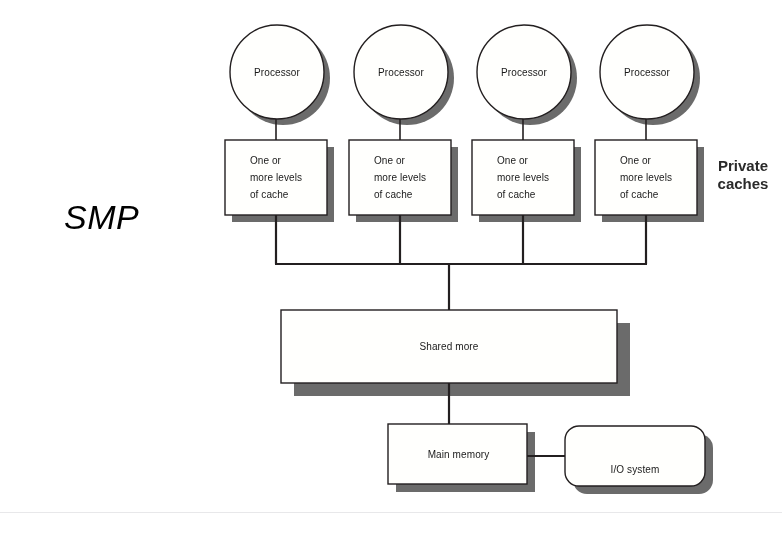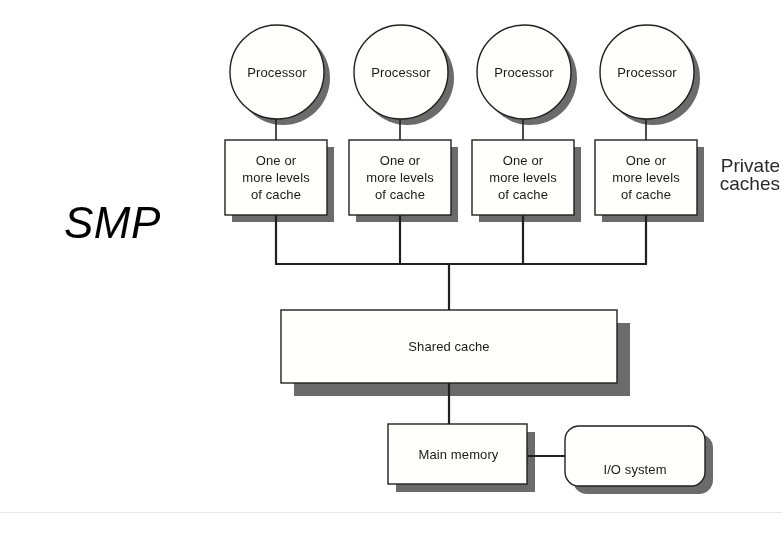--- a/index.html
+++ b/index.html
@@ -22,49 +22,50 @@
     top: 0;
     left: 0;
     width: 782px;
     height: 539px;
   }
   .node-text {
     position: absolute;
     display: flex;
     align-items: center;
     justify-content: center;
-    text-align: center;
+    text-align: left;
     color: #1a1a1a;
-    font-size: 13px;
+    font-size: 10px;
     line-height: 17px;
     letter-spacing: 0.1px;
     pointer-events: none;
     white-space: pre-line;
   }
   .title-smp {
     position: absolute;
     left: 64px;
     top: 198px;
     width: 150px;
-    font-size: 44px;
+    font-size: 34px;
     font-style: italic;
     color: #000000;
     letter-spacing: 0.5px;
     font-family: "Liberation Sans", sans-serif;
   }
   .side-label {
     position: absolute;
     left: 706px;
     top: 157px;
     width: 74px;
-    text-align: right;
-    font-size: 19px;
+    text-align: center;
+    font-size: 15px;
     line-height: 18px;
     color: #2a2a2a;
     white-space: pre-line;
+    font-weight: bold;
   }
 </style>
 </head>
 <body>
 
 <div id="canvas">
 
   <svg class="layer" viewBox="0 0 782 539">
 
     <g fill="#6b6b6b">
@@ -148,19 +149,19 @@
   <div class="node-text" style="left:349px; top:140px; width:102px; height:75px;">One or
 more levels
 of cache</div>
   <div class="node-text" style="left:472px; top:140px; width:102px; height:75px;">One or
 more levels
 of cache</div>
   <div class="node-text" style="left:595px; top:140px; width:102px; height:75px;">One or
 more levels
 of cache</div>
 
-  <div class="node-text" style="left:281px; top:310px; width:336px; height:73px;">Shared cache</div>
+  <div class="node-text" style="left:281px; top:310px; width:336px; height:73px;">Shared more</div>
 
   <div class="node-text" style="left:389px; top:424px; width:139px; height:60px;">Main memory</div>
 
   <div class="node-text" style="left:565px; top:439px; width:140px; height:60px;">I/O system</div>
 
 </div>
 
 </body></html>

